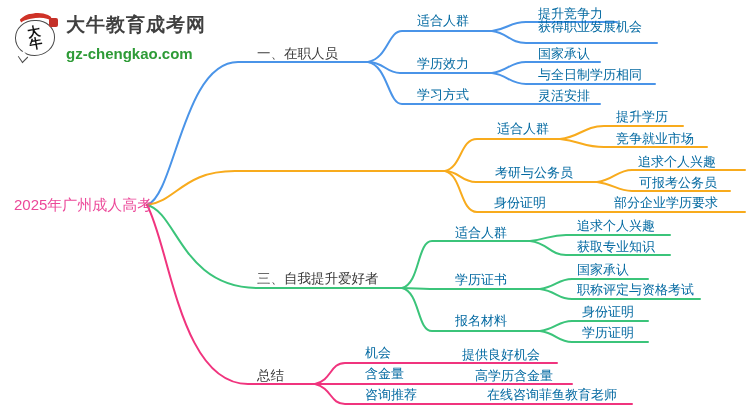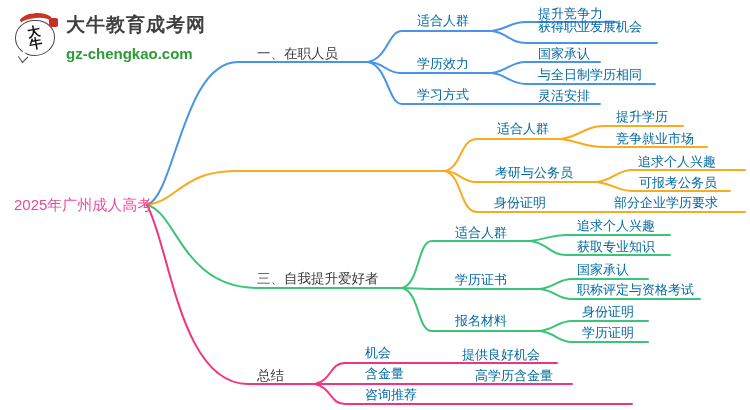--- a/index.html
+++ b/index.html
@@ -131,14 +131,15 @@
   <div class="n" style="left:577px;top:283px">职称评定与资格考试</div>
   <div class="n" style="left:582px;top:305px">身份证明</div>
   <div class="n" style="left:582px;top:326px">学历证明</div>
 
   <div class="n lvl1" style="left:257px;top:369px">总结</div>
   <div class="n" style="left:365px;top:346px">机会</div>
   <div class="n" style="left:365px;top:367px">含金量</div>
   <div class="n" style="left:365px;top:388px">咨询推荐</div>
   <div class="n" style="left:462px;top:348px">提供良好机会</div>
   <div class="n" style="left:475px;top:369px">高学历含金量</div>
+  <div class="n" style="left:487px;top:388px">在线咨询菲鱼教育老师</div>
 
 </div>
 
 </body></html>

